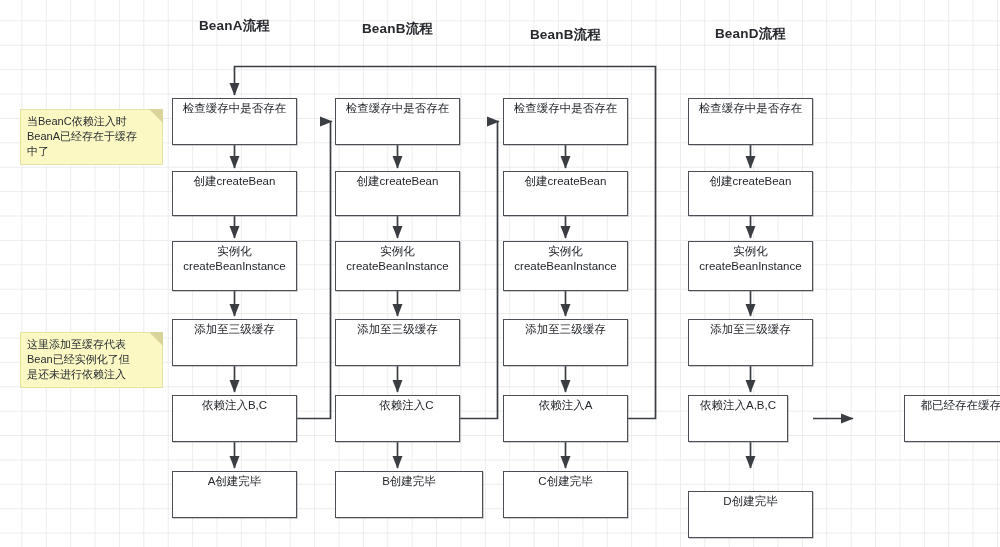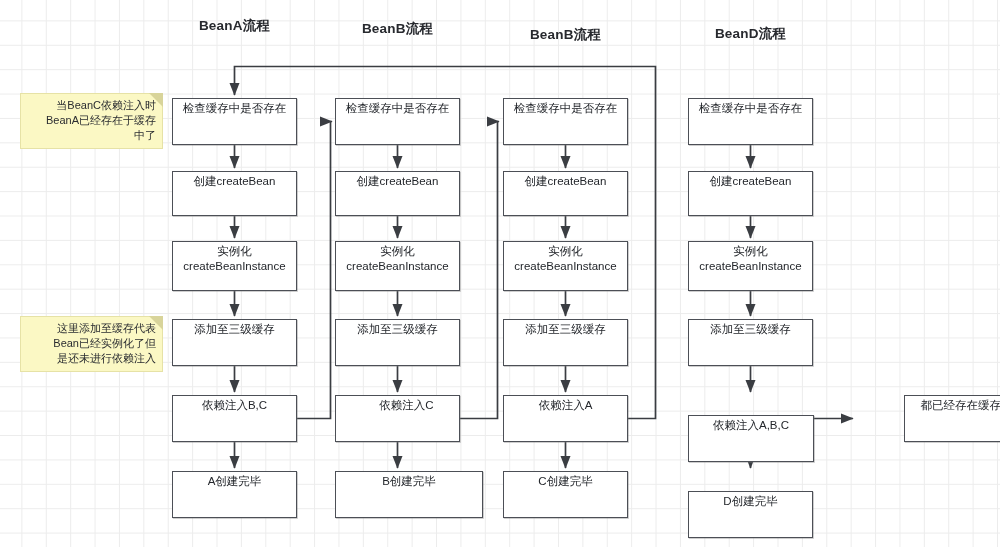--- a/index.html
+++ b/index.html
@@ -46,23 +46,24 @@
   }
   .node span { display: block; }
   .note {
     position: absolute;
     box-sizing: border-box;
     background: #fbf8c4;
     border: 1px solid #e6e2a6;
     font-size: 11px;
     line-height: 15px;
     color: #2a2c30;
-    text-align: right;
+    text-align: left;
     padding: 4px 6px 3px 6px;
     white-space: pre-line;
+    margin-top: 16px;
   }
   .note::after {
     content: "";
     position: absolute;
     top: -1px;
     right: -1px;
     width: 0;
     height: 0;
     border-left: 14px solid transparent;
     border-top: 14px solid #d8d49a;
@@ -187,21 +188,21 @@
     </div>
   <div class="node" style="left:688px; top:171px; width:125px; height:45px;">
       <span>创建createBean</span>
     </div>
   <div class="node" style="left:688px; top:241px; width:125px; height:50px;">
       <span>实例化<br>createBeanInstance</span>
     </div>
   <div class="node" style="left:688px; top:319px; width:125px; height:47px;">
       <span>添加至三级缓存</span>
     </div>
-  <div class="node" style="left:688px; top:415px; width:126px; height:47px;">
+  <div class="node" style="left:688px; top:395px; width:100px; height:47px;">
       <span>依赖注入A,B,C</span>
     </div>
   <div class="node" style="left:688px; top:471px; width:125px; height:47px;margin-top:20px;">
       <span>D创建完毕</span>
     </div>
 
   <div class="node" style="left:856px; top:395px; width:125px; height:47px;margin-left:48px;">
       <span>都已经存在缓存中</span>
     </div>
 

